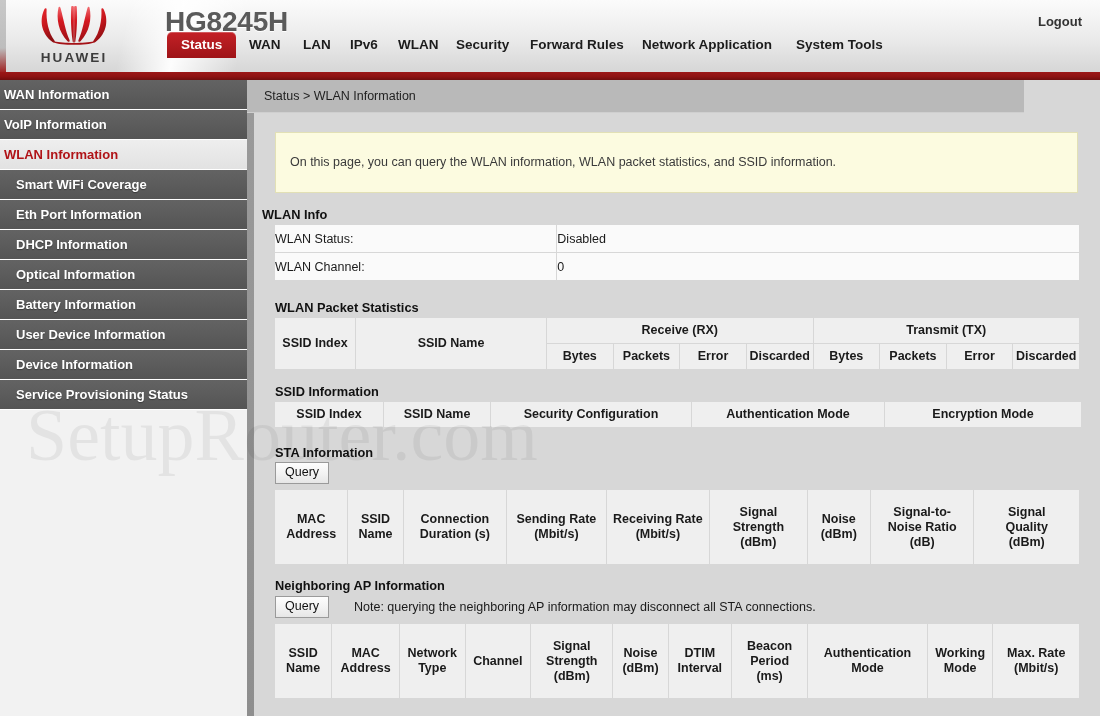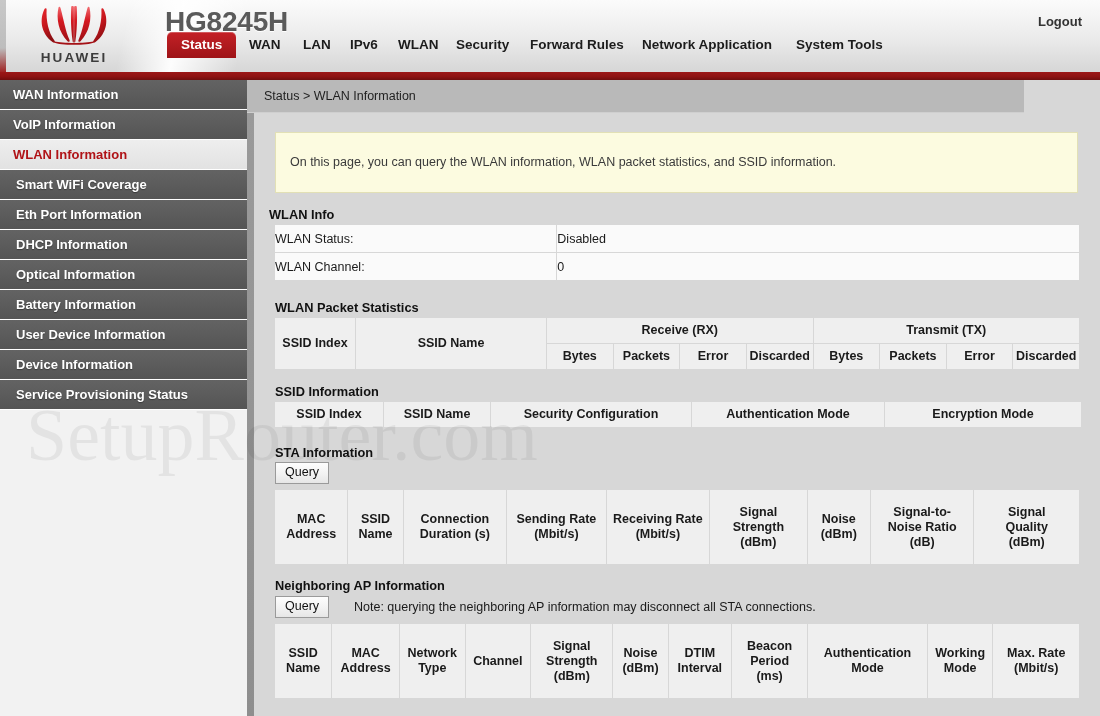--- a/index.html
+++ b/index.html
@@ -79,21 +79,21 @@
   }
 
   
   .sidebar {
     position: absolute; left: 0; top: 80px; width: 247px; height: 636px;
     background: #f2f2f2;
   }
   .side-item {
     position: relative;
     height: 30px; line-height: 30px;
-    padding-left: 13px;
+    padding-left: 4px;
     font-size: 13px; font-weight: bold;
     color: #ffffff;
     background: linear-gradient(to bottom, #636363 0%, #5c5c5c 50%, #545454 100%);
     border-bottom: 1px solid #ffffff;
     cursor: pointer;
     white-space: nowrap;
     text-shadow: 0 1px 1px rgba(0,0,0,.35);
   }
   .side-item.selected {
     background: linear-gradient(to bottom, #eeeeee 0%, #e8e8e8 50%, #e2e2e2 100%);
@@ -282,21 +282,21 @@
       <div class="txt">Status &gt; WLAN Information</div>
     </div>
     <div class="crumb-leftcol"></div>
 
     <div class="panel">
 
       <div class="notice">
         <div class="txt">On this page, you can query the WLAN information, WLAN packet statistics, and SSID information.</div>
       </div>
 
-      <div class="sect-title" style="left:15px; top:94px;">WLAN Info</div>
+      <div class="sect-title" style="left:8px; top:94px;">WLAN Info</div>
       <table class="grid t-info" id="tbl-wlan-info" style="left:20px; top:111px; width:806px;">
           <tbody>
             <tr>
               <td class="k">WLAN Status:</td>
               <td class="v">Disabled</td>
             </tr>
             <tr>
               <td class="k">WLAN Channel:</td>
               <td class="v">0</td>
             </tr>

